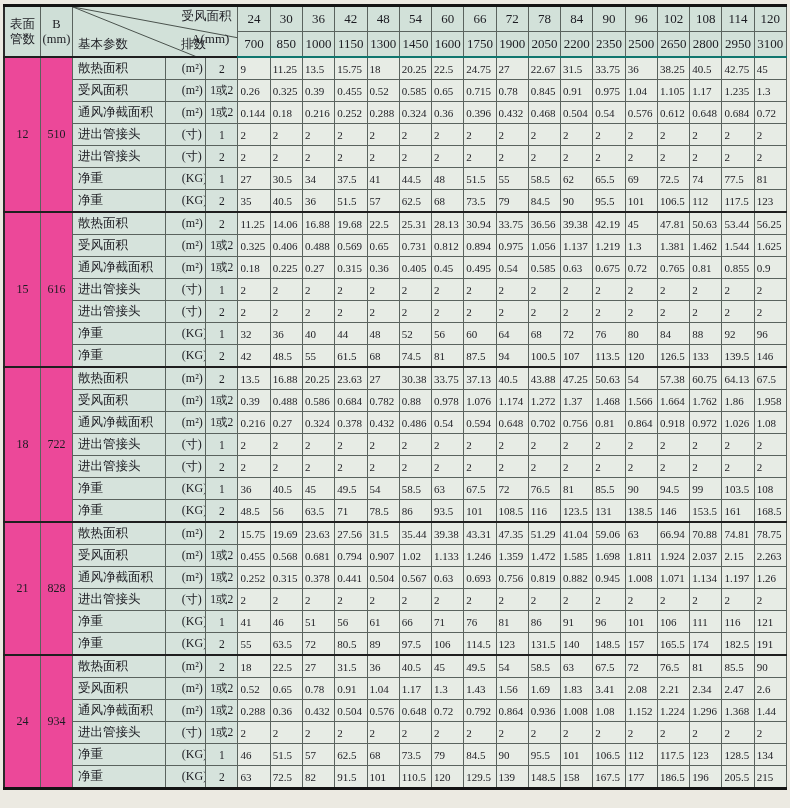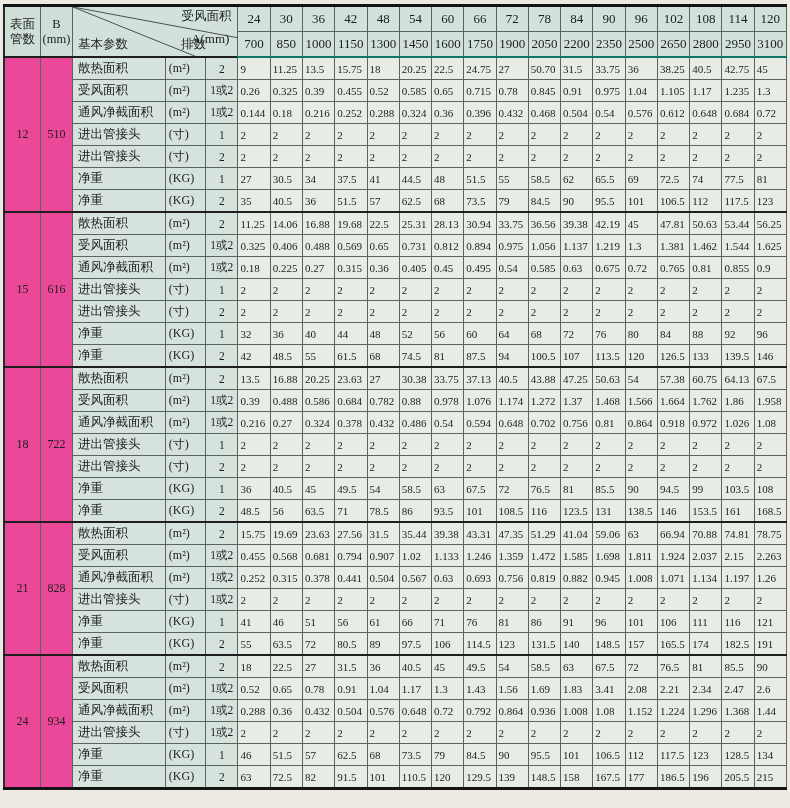--- a/index.html
+++ b/index.html
@@ -28,21 +28,21 @@
   }
   th.h-tube,th.h-b{
     background:#cfdfd7;font-size:12.5px;line-height:1.2;
     word-break:break-all;white-space:normal;
   }
   td.c-label{
     background:#d6e3dc;font-size:12.5px;padding-left:5px;text-align:left;
     font-family:"Liberation Sans","DejaVu Sans",sans-serif;
     margin-left:22px;
   }
-  td.c-unit{background:#d6e3dc;font-size:12px;text-align:left;padding-left:3px;}
+  td.c-unit{background:#d6e3dc;font-size:12px;text-align:left;padding-left:16px;}
   td.c-rank{background:#d6e3dc;font-size:11.5px;text-align:center;}
   td.c-val{
     background:#e7ece5;font-size:11px;text-align:left;padding-left:2px;
     height:21px;
   }
   tr.group-start td{border-top:2px solid #1f1f1f;}
   
   th.corner{position:relative;background:#d2e1d9;padding:0;}
   .corner-wrap{position:absolute;inset:0;}
   .corner-wrap svg{position:absolute;left:0;top:0;}
@@ -150,21 +150,21 @@
           <td class="c-rank">2</td>
           <td class="c-val">9</td>
           <td class="c-val">11.25</td>
           <td class="c-val">13.5</td>
           <td class="c-val">15.75</td>
           <td class="c-val">18</td>
           <td class="c-val">20.25</td>
           <td class="c-val">22.5</td>
           <td class="c-val">24.75</td>
           <td class="c-val">27</td>
-          <td class="c-val">50.70</td>
+          <td class="c-val">22.67</td>
           <td class="c-val">31.5</td>
           <td class="c-val">33.75</td>
           <td class="c-val">36</td>
           <td class="c-val">38.25</td>
           <td class="c-val">40.5</td>
           <td class="c-val">42.75</td>
           <td class="c-val">45</td>
         </tr>
         <tr>
           <td class="c-label">受风面积</td>

